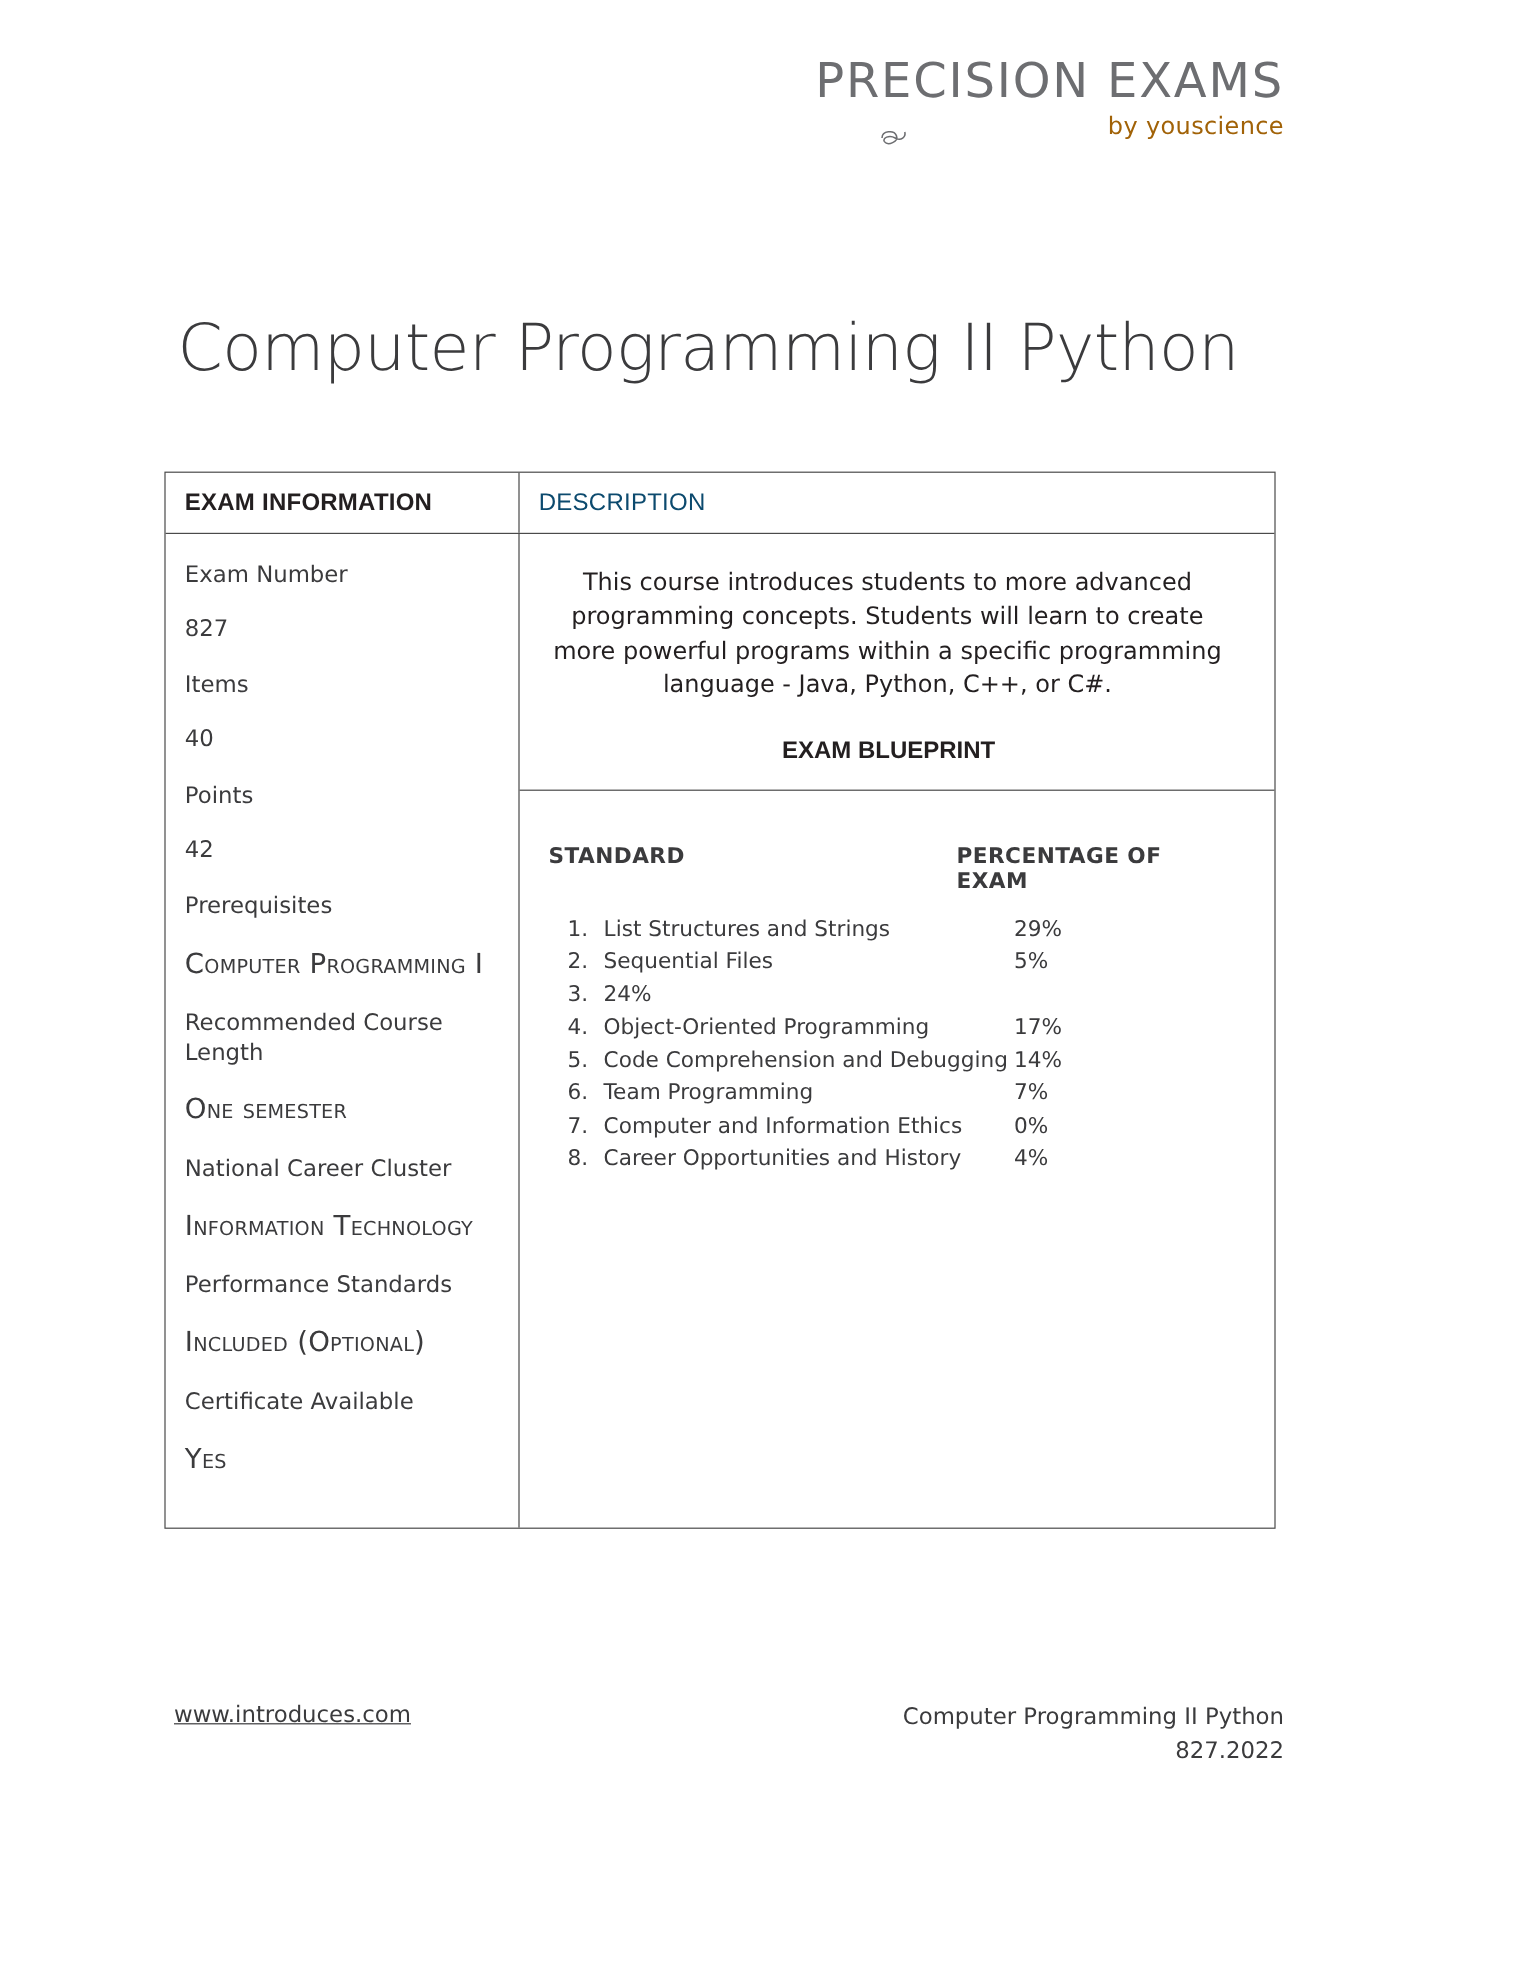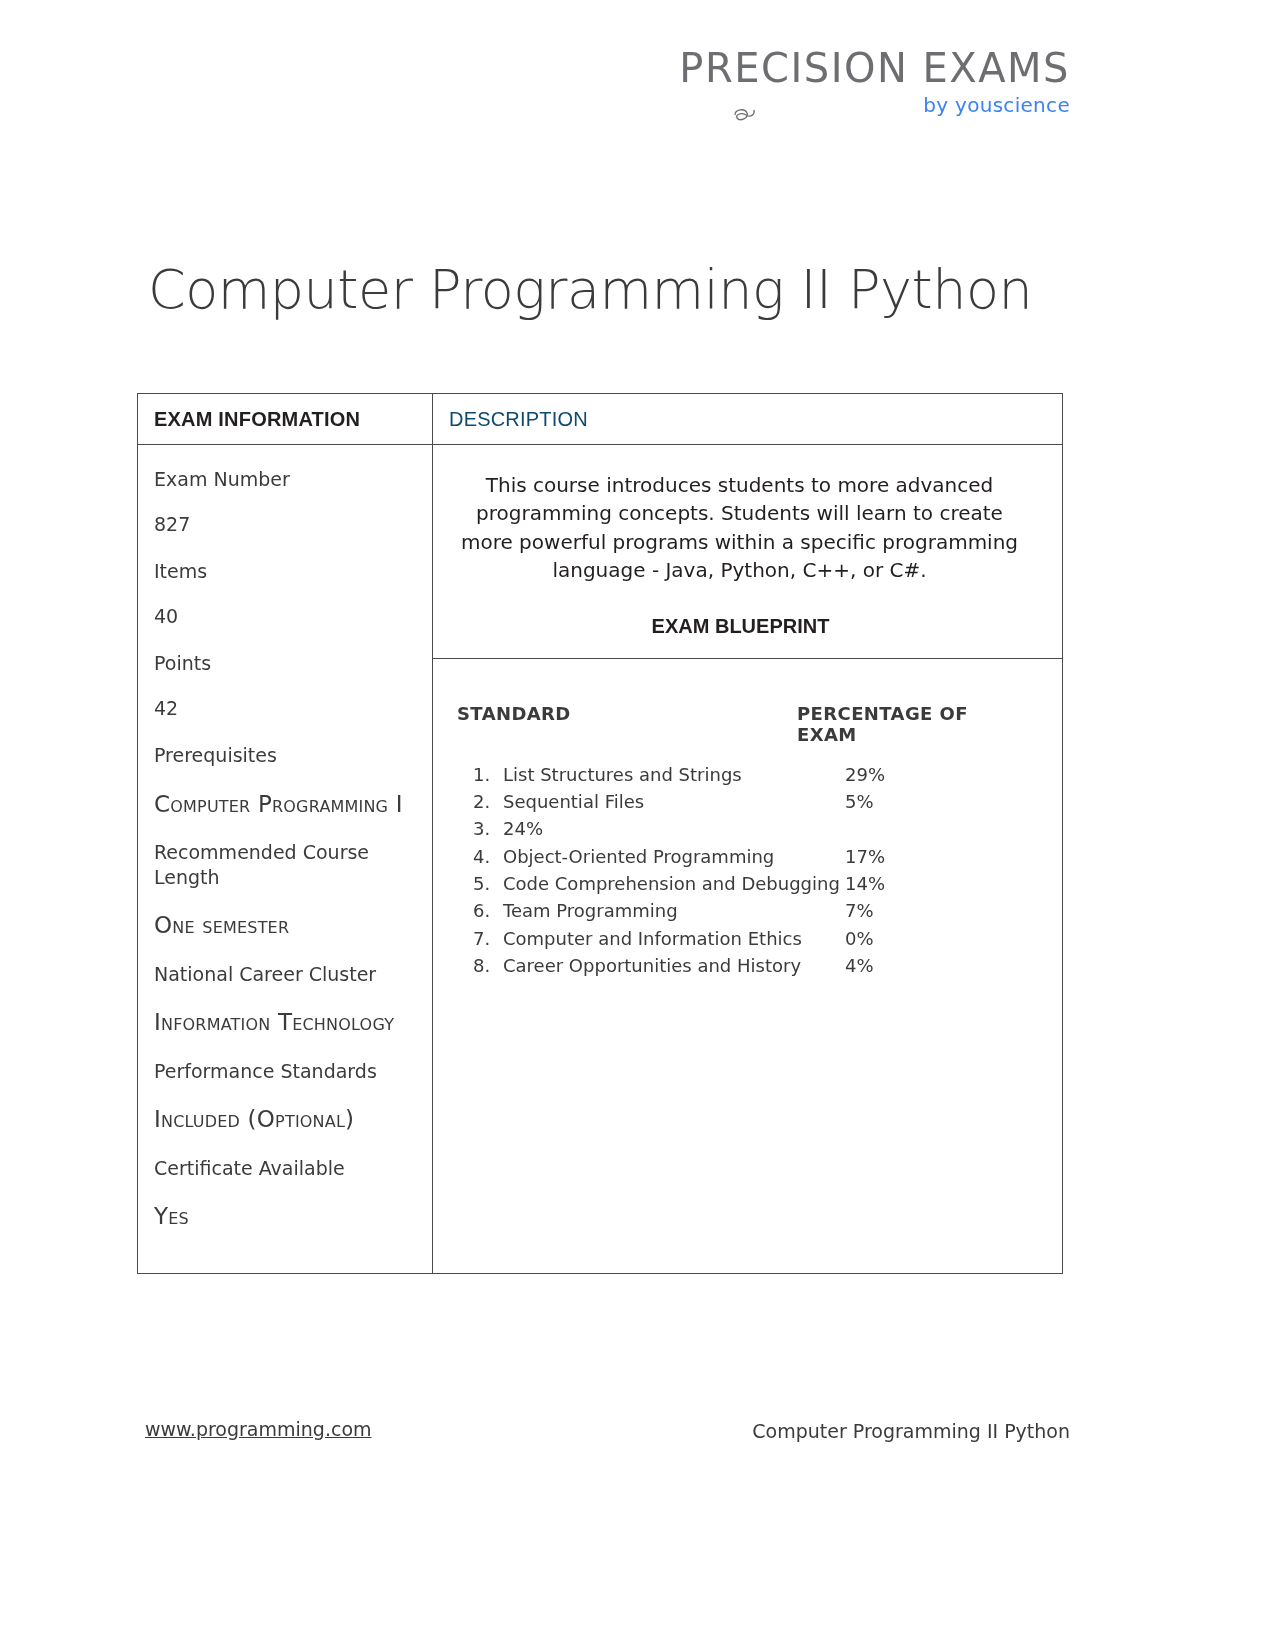--- a/index.html
+++ b/index.html
@@ -28,21 +28,21 @@
     font-size: 40px;
     letter-spacing: 1.5px;
     color: #6d6e71;
     font-weight: 400;
     line-height: 1;
     white-space: nowrap;
   }
   .logo-sub {
     margin-top: 5px;
     font-size: 20px;
-    color: #3b82f6;
+    color: #a16207;
     font-family: "DejaVu Sans", sans-serif;
     letter-spacing: 0.3px;
     white-space: nowrap;
     position: relative;
   }
   .logo-swirl {
     display: inline-block;
     position: absolute;
     left: 53px;
     top: 12px;
@@ -316,17 +316,18 @@
           <div class="bp-name">Career Opportunities and History</div>
           <div class="bp-pct">4%</div>
         </div>
       </div>
 
     </div>
   </div>
 </div>
 
 <div class="footer">
-  <a class="footer-link" href="#">www.programming.com</a>
+  <a class="footer-link" href="#">www.introduces.com</a>
   <div class="footer-right">
     <div>Computer Programming II Python</div>
+    <div>827.2022</div>
   </div>
 </div>
 
 </body></html>

